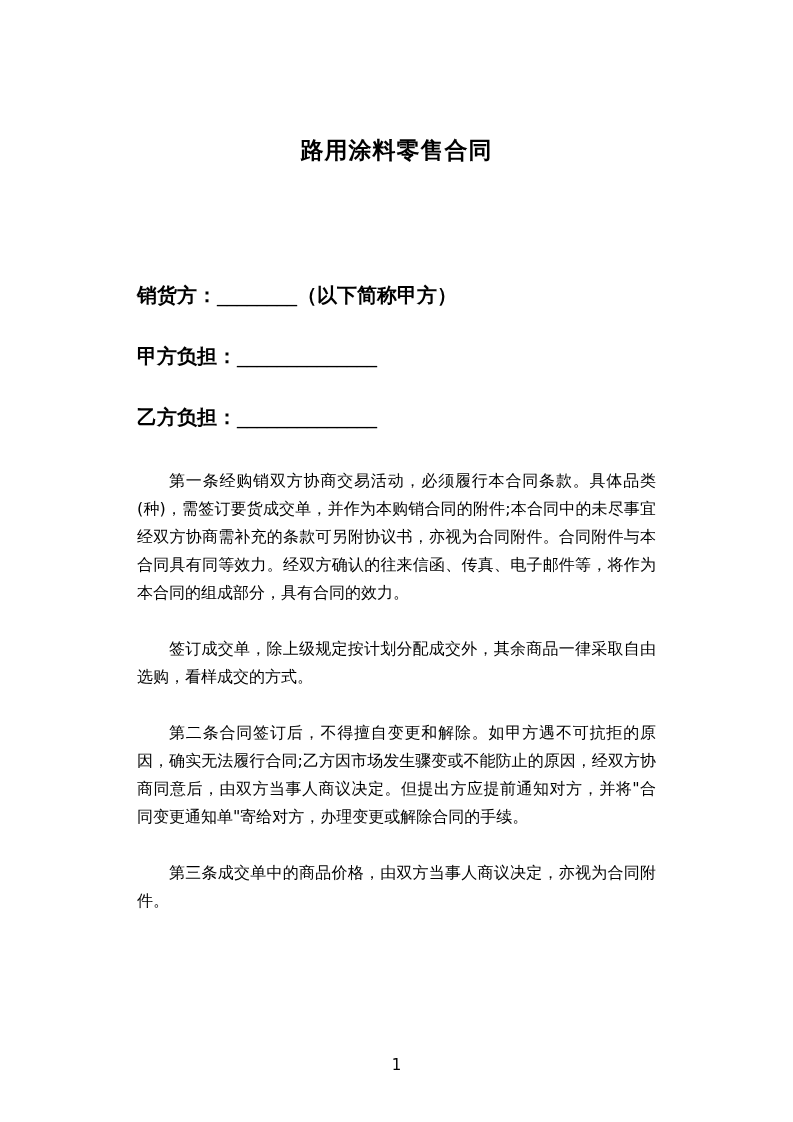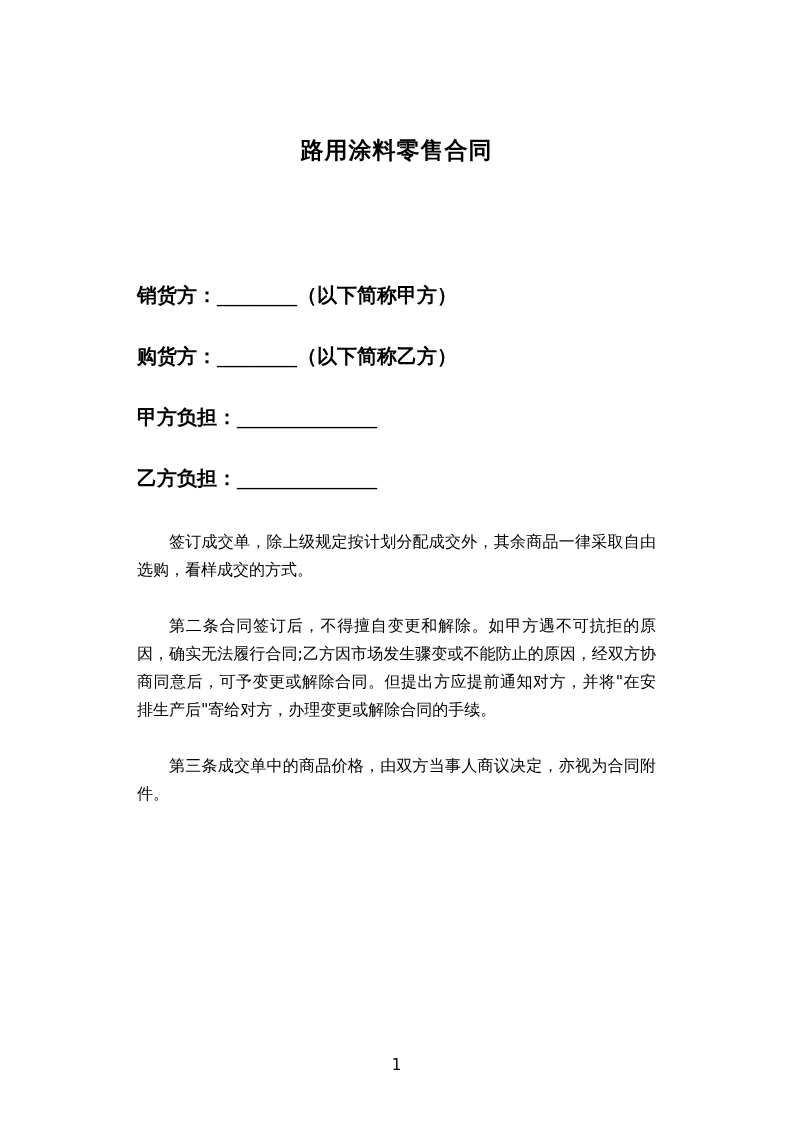--- a/index.html
+++ b/index.html
@@ -65,29 +65,29 @@
 <body>
 
 <div class="page">
 
   <h1 class="title">路用涂料零售合同</h1>
 
   <div class="fields">
 
     <p class="field"><span>销货方：</span><span class="blank">________</span><span>（以下简称甲方）</span></p>
 
-    <p class="field"><span>购货方：</span><span class="blank">________</span><span>（以下简称乙方）</span></p>
 
     <p class="field"><span>甲方负担：</span><span class="blank">______________</span><span></span></p>
 
     <p class="field"><span>乙方负担：</span><span class="blank">______________</span><span></span></p>
 
   </div>
 
   <div class="body-text">
+    <p class="para">第一条经购销双方协商交易活动，必须履行本合同条款。具体品类(种)，需签订要货成交单，并作为本购销合同的附件;本合同中的未尽事宜经双方协商需补充的条款可另附协议书，亦视为合同附件。合同附件与本合同具有同等效力。经双方确认的往来信函、传真、电子邮件等，将作为本合同的组成部分，具有合同的效力。</p>
     <p class="para">签订成交单，除上级规定按计划分配成交外，其余商品一律采取自由选购，看样成交的方式。</p>
-    <p class="para">第二条合同签订后，不得擅自变更和解除。如甲方遇不可抗拒的原因，确实无法履行合同;乙方因市场发生骤变或不能防止的原因，经双方协商同意后，可予变更或解除合同。但提出方应提前通知对方，并将"在安排生产后"寄给对方，办理变更或解除合同的手续。</p>
+    <p class="para">第二条合同签订后，不得擅自变更和解除。如甲方遇不可抗拒的原因，确实无法履行合同;乙方因市场发生骤变或不能防止的原因，经双方协商同意后，由双方当事人商议决定。但提出方应提前通知对方，并将"合同变更通知单"寄给对方，办理变更或解除合同的手续。</p>
     <p class="para">第三条成交单中的商品价格，由双方当事人商议决定，亦视为合同附件。</p>
   </div>
 
   <div class="page-number">1</div>
 
 </div>
 
 </body></html>

